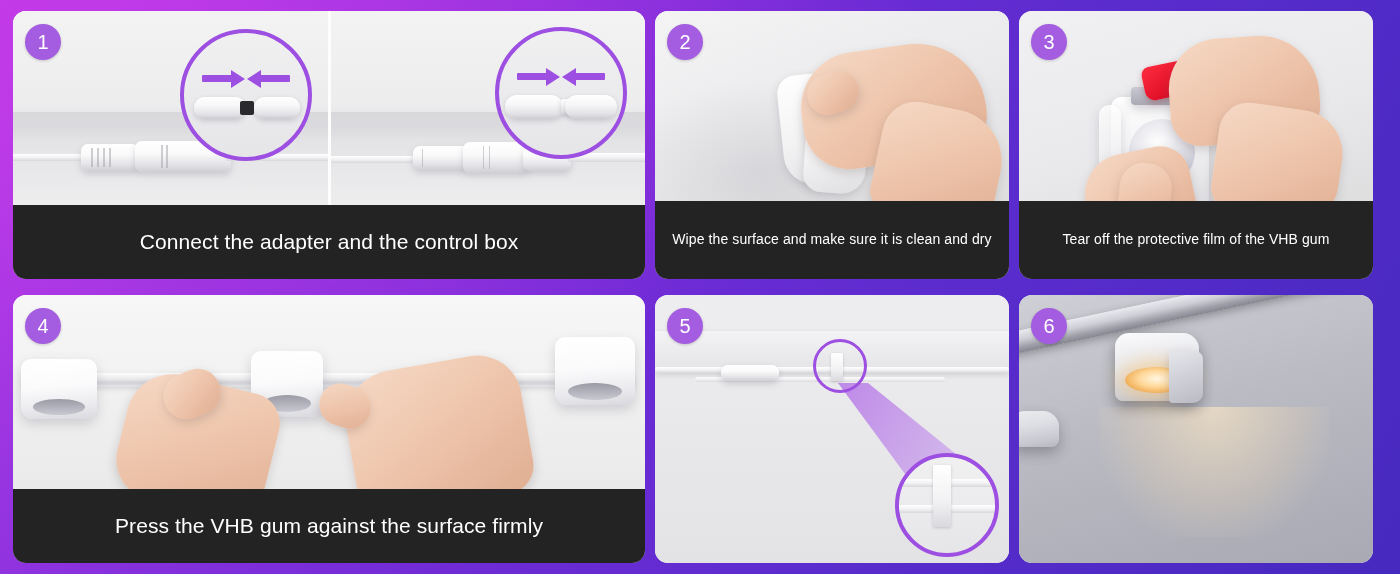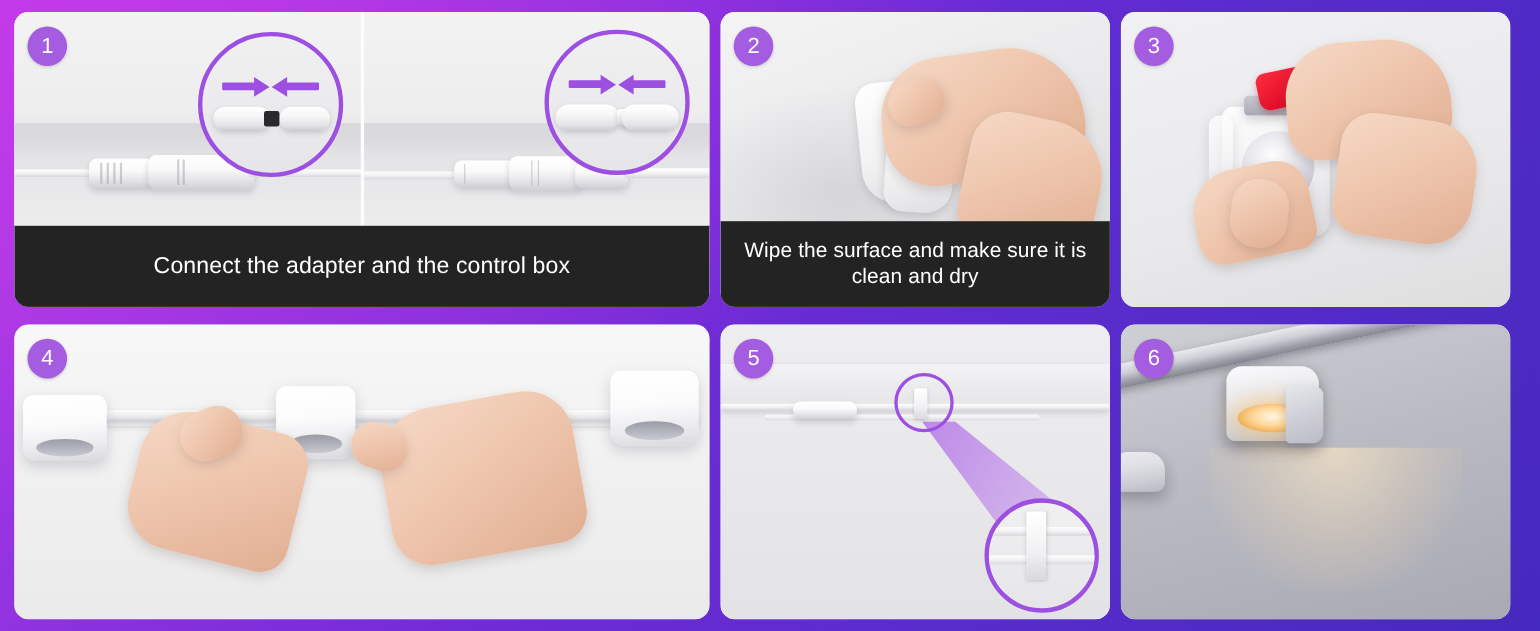--- a/index.html
+++ b/index.html
@@ -54,21 +54,21 @@
     display: flex;
     align-items: center;
     justify-content: center;
     text-align: center;
     line-height: 1.22;
     font-size: 21px;
     letter-spacing: .1px;
     padding: 6px 14px;
   }
   .card-wide .caption { height: 62px; }
-  .card-narrow .caption { height: 66px; font-size: 19px; }
+  .card-narrow .caption { height: 66px; font-size: 14px; }
 
   
   .badge {
     position: absolute;
     top: 13px;
     left: 12px;
     width: 36px;
     height: 36px;
     border-radius: 50%;
     background: #a details;
@@ -335,20 +335,21 @@
         <div class="lampbody" style="left:80px; top:94px; width:22px; height:104px; border-radius:10px; opacity:.8;"></div>
         <div class="lampbody" style="left:112px; top:76px; width:56px; height:18px; border-radius:4px; background:linear-gradient(180deg,#c9c9d2,#a9a9b5);"></div>
 
         <div class="redtab" style="left:124px; top:52px; width:52px; height:34px; border-radius:8px 14px 4px 10px; transform:rotate(-12deg);"></div>
 
         <div class="skin" style="left:150px; top:26px; width:150px; height:106px; border-radius:50px 60px 34px 30px; transform:rotate(-4deg);"></div>
         <div class="skin" style="left:196px; top:96px; width:126px; height:112px; border-radius:30px 44px 40px 26px; transform:rotate(8deg);"></div>
         <div class="skin" style="left:66px; top:140px; width:108px; height:84px; border-radius:40px 30px 18px 24px; transform:rotate(-12deg);"></div>
         <div class="skin" style="left:100px; top:152px; width:52px; height:62px; border-radius:24px; transform:rotate(6deg);"></div>
       </div>
+      <div class="caption">Tear off the protective film of the VHB gum</div>
     </div>
 
     <div class="card card-wide">
       <div class="photo p4">
         <div class="badge">4</div>
 
         <div class="track" style="left:10px; top:78px; width:612px; height:14px;"></div>
 
         <div class="dl" style="left:8px; top:64px; width:76px; height:60px;">
             <div class="face"></div>
@@ -358,20 +359,21 @@
           </div>
         <div class="dl" style="right:10px; top:42px; width:80px; height:68px;">
             <div class="face"></div>
           </div>
 
         <div class="skin" style="left:108px; top:86px; width:152px; height:128px; border-radius:46px 30px 26px 40px; transform:rotate(14deg);"></div>
         <div class="skin" style="left:150px; top:76px; width:58px; height:46px; border-radius:24px; transform:rotate(-22deg);"></div>
         <div class="skin" style="left:336px; top:68px; width:178px; height:142px; border-radius:50px 44px 28px 36px; transform:rotate(-10deg);"></div>
         <div class="skin" style="left:306px; top:90px; width:52px; height:42px; border-radius:22px; transform:rotate(18deg);"></div>
       </div>
+      <div class="caption">Press the VHB gum against the surface firmly</div>
     </div>
 
     <div class="card card-narrow">
       <div class="photo p5">
         <div class="badge">5</div>
 
         <div style="position:absolute; left:0; top:36px; width:100%; height:42px; background:linear-gradient(180deg,#f3f3f5,#e4e4e7); box-shadow:0 2px 5px rgba(130,130,140,.25);"></div>
         <div class="cable" style="left:0; top:72px; width:354px; height:6px;"></div>
         <div class="cable" style="left:40px; top:82px; width:250px; height:5px; opacity:.85;"></div>
         <div class="barrel" style="left:66px; top:70px; width:58px; height:16px;"></div>

